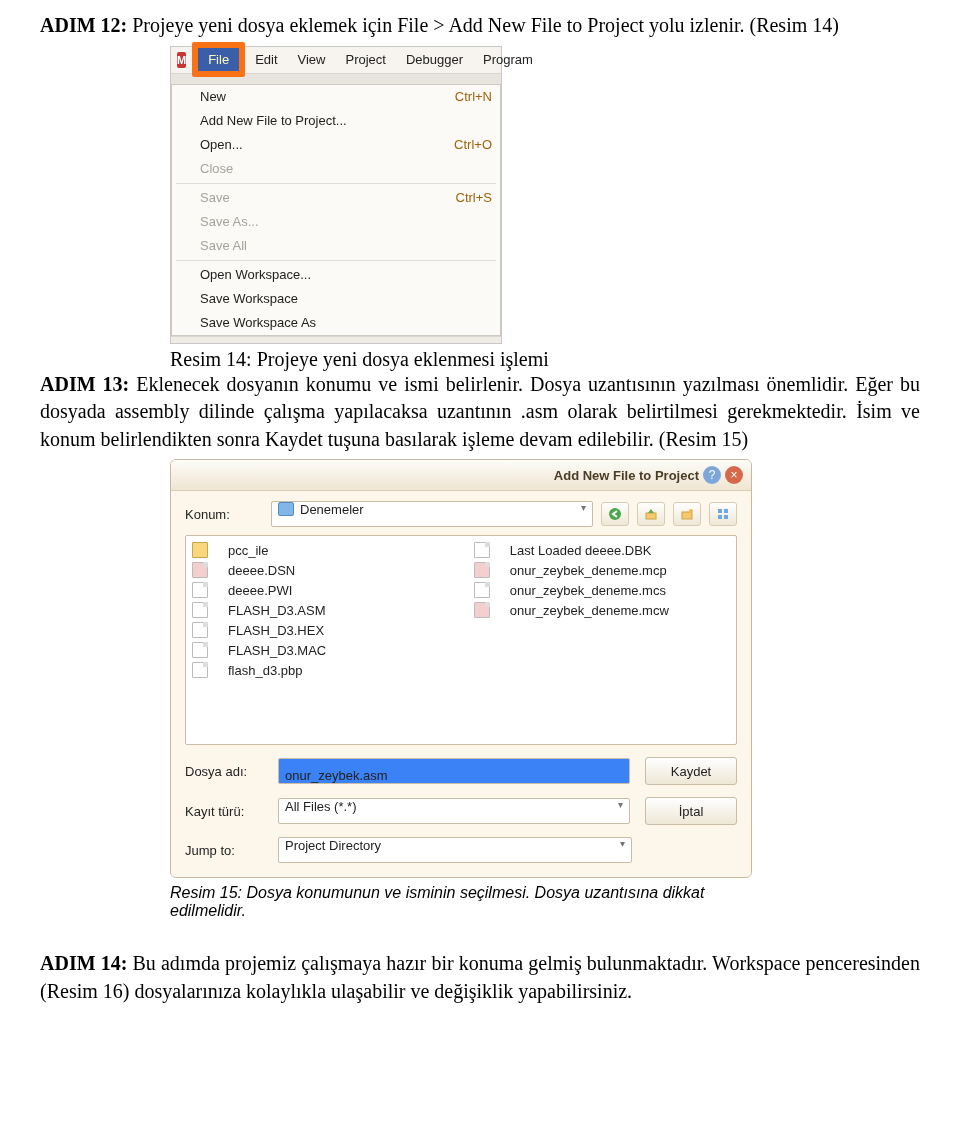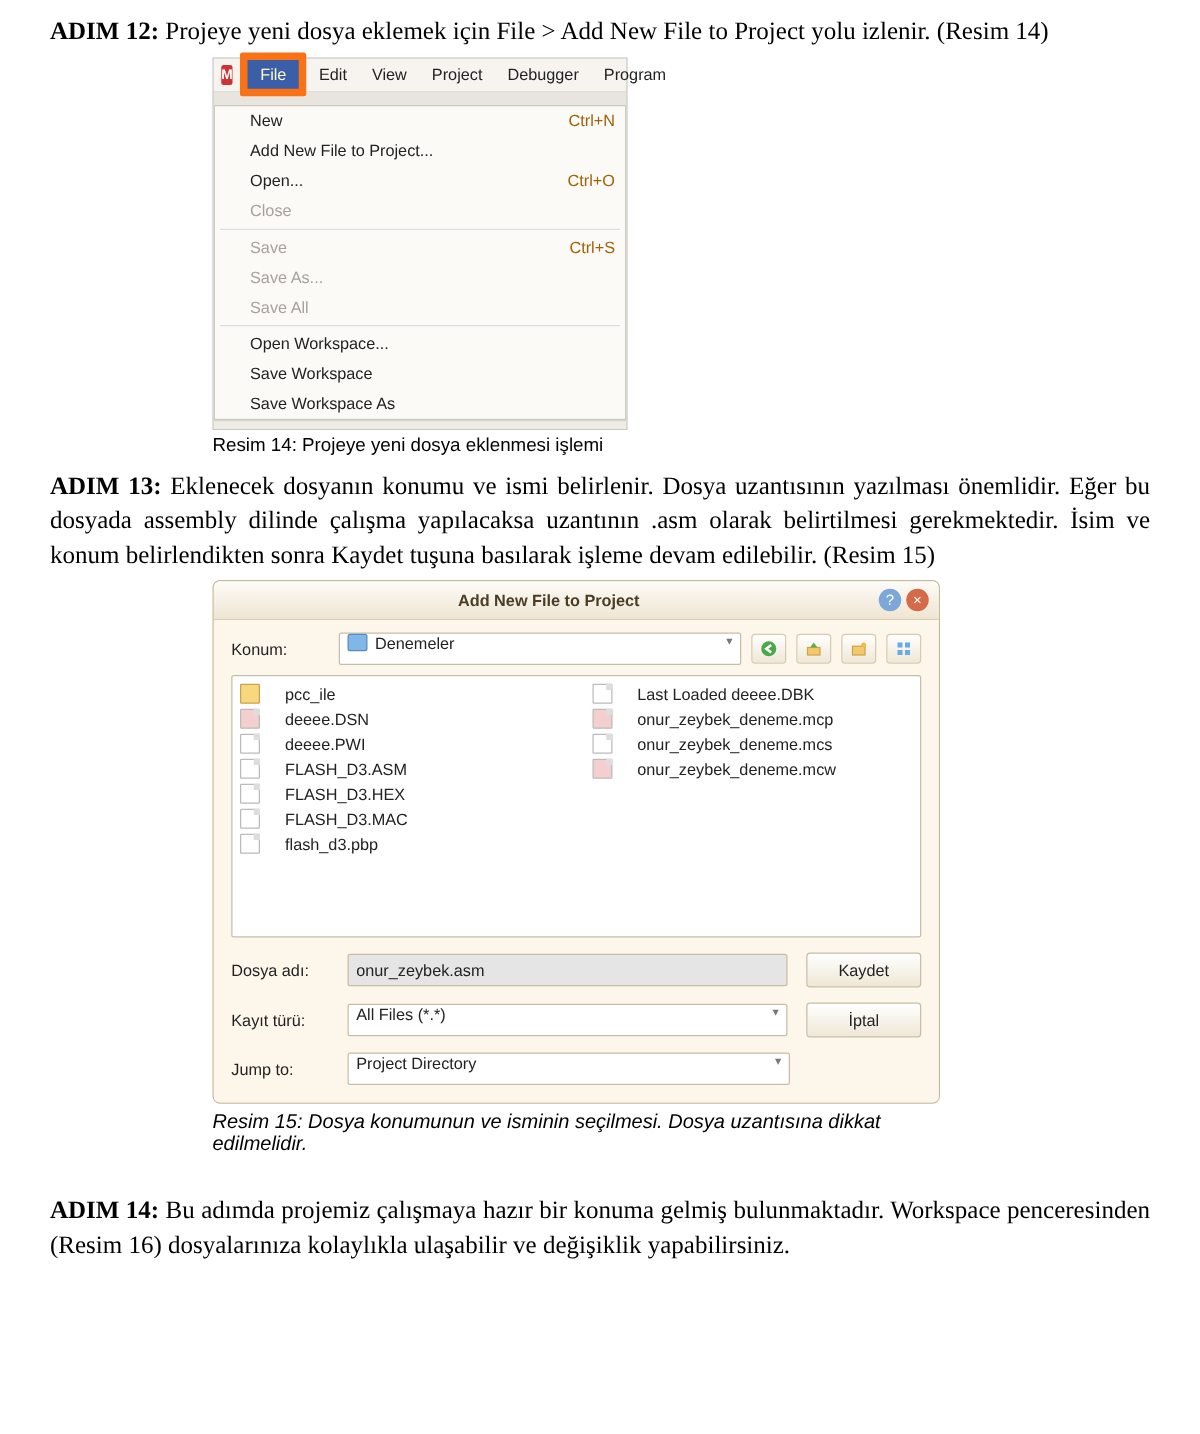--- a/index.html
+++ b/index.html
@@ -1,57 +1,57 @@
 <!DOCTYPE html>
 <html><head>
 <meta charset="utf-8">
 <style>
   html,body{margin:0;padding:0;background:#fff;font-family:"Times New Roman",serif;color:#000}
   .page{width:960px;margin:0 auto;padding:12px 40px 40px;box-sizing:border-box}
   .para{font-size:20px;line-height:1.38;text-align:justify;margin:0 0 6px}
   .bold{font-weight:700}
-  .caption{font-family:Liberation Sans, sans-serif;font-size:15px;margin:2px 0 11px 130px;max-width:400px}
+  .caption{font-family:Liberation Serif, serif;font-size:20px;margin:2px 0 0 130px;max-width:400px}
   .caption2{font-family:Arial,Helvetica,sans-serif;font-size:16px;font-style:italic;margin:6px 0 0 130px;max-width:560px}
   
   .fig1{margin:6px 0 4px 130px;width:330px;border:1px solid #c8c8c8;background:#efece6;font-family:Tahoma,Arial,sans-serif;font-size:13px;color:#222}
   .mbar{display:flex;align-items:center;background:#f7f4ef;border-bottom:1px solid #d9d6d0;height:26px}
   .app-icon{width:16px;height:16px;margin:0 6px;background:#c33;border-radius:2px;display:flex;align-items:center;justify-content:center;color:#fff;font-weight:700;font-size:11px}
   .mitem{padding:4px 10px;cursor:default}
   .mitem.sel{background:#3a5ea8;color:#fef9c3;border:6px solid #f97316;border-radius:2px}
   .toolbar{height:10px;background:#e8e5de;border-bottom:1px solid #d9d6d0}
   .menu{background:#fbfaf7;border:1px solid #cfcac1;margin:-1px 0 0 0}
   .mi{display:flex;align-items:center;height:24px;padding:0 8px 0 28px;position:relative}
   .mi .sc{margin-left:auto;color:#a16207}
   .mi.dis{color:#a6a39c}
   .sep{height:1px;background:#ddd;margin:2px 4px}
   .menu-edge{height:6px;background:#efece6;border-top:1px solid #d9d6d0}
   
   .fig2{margin:6px 0 2px 130px;width:580px;font-family:Tahoma,Arial,sans-serif;font-size:13px;color:#222;border:1px solid #c7b9a0;border-radius:6px;overflow:hidden;background:#fdf8ef}
   .dtitle{background:linear-gradient(#fdfcf8,#efe5d2);height:30px;display:flex;align-items:center;padding:0 8px;border-bottom:1px solid #dacfb6}
-  .dt-text{flex:1;text-align:center;color:#4b3c26;font-weight:700}
+  .dt-text{flex:1;text-align:right;color:#4b3c26;font-weight:700}
   .qm,.xm{width:18px;height:18px;border-radius:9px;display:flex;align-items:center;justify-content:center;font-size:12px;margin-left:4px;color:#fff}
   .qm{background:#7da7d9}
   .xm{background:#d46a4a}
   .dbody{padding:10px 14px 14px;background:#fdf7eb}
   .row{display:flex;align-items:center;gap:8px;margin-bottom:8px}
   .lbl{width:78px}
   .combo{flex:1;display:flex;align-items:flex-start;height:24px;background:#fff;border:1px solid #c7bda8;border-radius:2px;padding:0 6px;gap:6px}
   .combo .arrow{margin-left:auto;color:#777;font-size:10px}
   .tbtn{width:26px;height:22px;border:1px solid #d7cbb2;border-radius:3px;display:flex;align-items:center;justify-content:center;background:linear-gradient(#fff,#efe7d6)}
   .tbtn.green svg circle{fill:#4aa84a}
   .list{background:#fff;border:1px solid #c7bda8;border-radius:2px;height:200px;padding:4px;display:flex}
   .col{width:48%}
   .col + .col{margin-left:4%}
   .li{display:flex;align-items:center;height:20px;gap:20px;padding:0 2px}
   .fi{width:14px;height:14px;border:1px solid #bbb;background:#fff;border-radius:1px;position:relative}
   .fi::after{content:"";position:absolute;right:-1px;top:-1px;width:5px;height:5px;background:#ddd}
   .fi.folder{background:#f9d77e;border-color:#caa64a}
   .fi.folder::after{display:none}
   .fi.red{background:#f4cfcf}
-  .tbox{flex:1;height:24px;background:#e5e5e5;border:1px solid #c7bda8;border-radius:2px;padding:0 6px;display:flex;align-items:center}
+  .tbox{flex:1;height:24px;background:#3b82f6;border:1px solid #c7bda8;border-radius:2px;padding:0 6px;display:flex;align-items:flex-end}
   .btn{width:90px;height:26px;border:1px solid #c7bda8;border-radius:3px;background:linear-gradient(#fff,#efe7d6);display:flex;align-items:center;justify-content:center;cursor:default}
   .row2{display:flex;align-items:center;gap:15px;margin-top:12px}
   .spacer{height:30px}
   .folder-icon{width:14px;height:12px;background:#7fb7e8;border:1px solid #5a8abb;border-radius:2px}
 </style>
 </head>
 <body>
 <div class="page">
 
 <p class="para">

